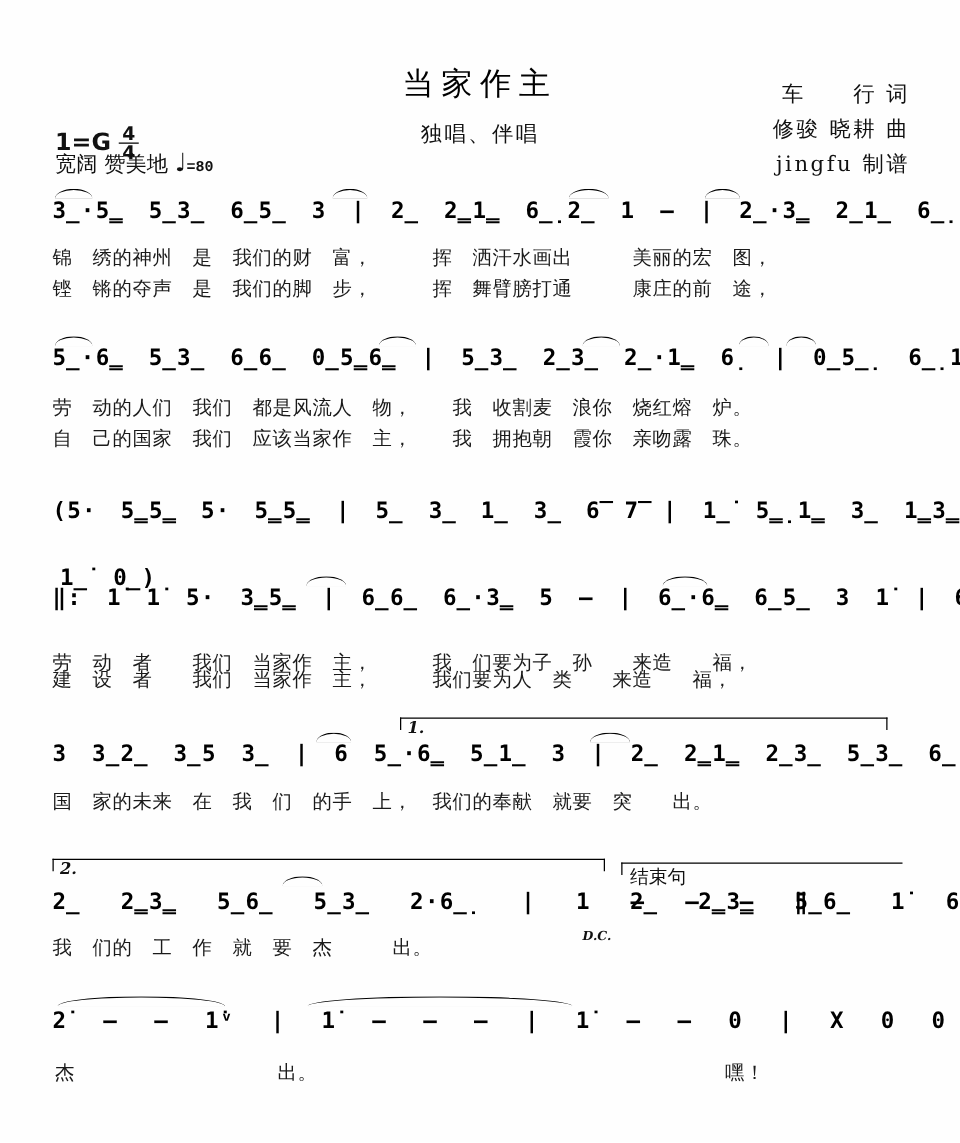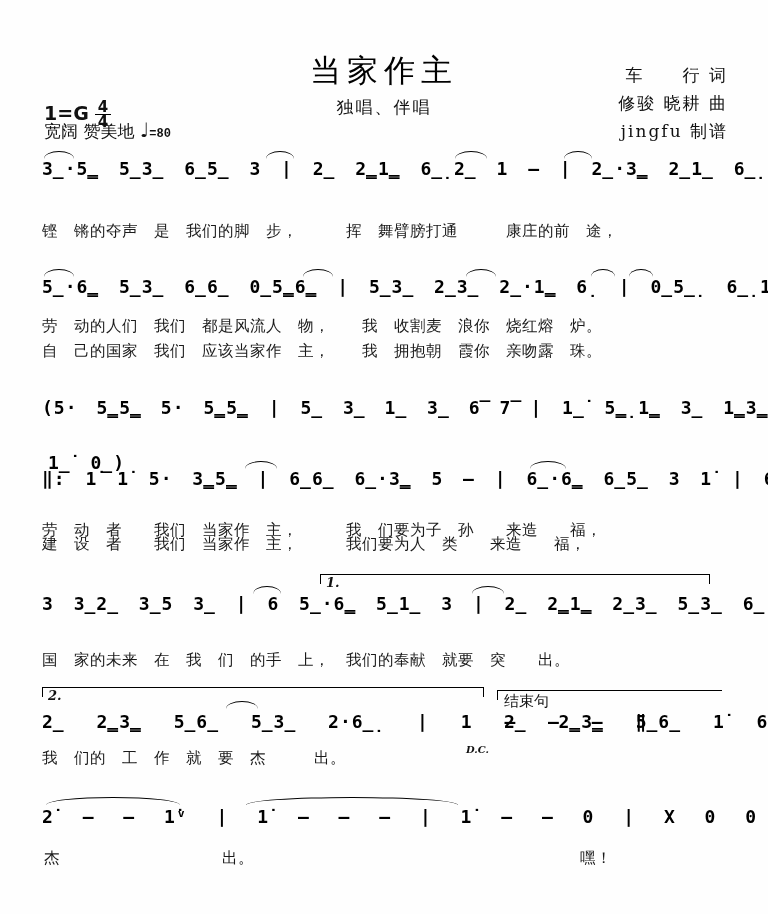--- a/index.html
+++ b/index.html
@@ -1,20 +1,20 @@
 <!DOCTYPE html>
 <html><head>
 <meta charset="utf-8">
 <style>
   html,body{margin:0;padding:0;background:#fff;}
   #sheet{position:relative;width:768px;height:914px;background:#fefefe;color:#111;
          font-family:"DejaVu Serif",serif;overflow:hidden;}
   .abs{position:absolute;}
   
-  .title{left:0;right:0;top:50px;text-align:center;font-size:31px;letter-spacing:6px;color:#000;}
+  .title{left:0;right:0;top:50px;text-align:center;font-size:25px;letter-spacing:6px;color:#000;}
   .subtitle{left:0;right:0;top:96px;text-align:center;font-size:17px;letter-spacing:2px;}
   .credit{right:40px;font-size:17px;letter-spacing:2px;text-align:right;}
   .keyrow{left:44px;top:88px;font-size:19px;font-weight:bold;font-family:"DejaVu Sans",sans-serif;margin-top:12px;}
   .tsig{display:inline-block;vertical-align:middle;text-align:center;font-size:15px;line-height:14px;
         font-weight:bold;margin-left:6px;}
   .tsig .num{display:block;}
   .tsig .top{border-bottom:1.5px solid #000;padding:0 3px;}
   .tempo{left:44px;top:118px;font-size:17px;}
   .tempo b{font-family:Liberation Mono, monospace;font-size:12px;}
   .noteglyph{font-family:"DejaVu Sans",sans-serif;font-size:20px;}
@@ -47,20 +47,21 @@
   <div class="abs tempo">
     <span>宽阔 赞美地</span>
     <span class="noteglyph">♩</span><b>=80</b>
   </div>
 
   <div class="abs slur" style="top:151px;left:44px;width:30px;"></div>
   <div class="abs slur" style="top:151px;left:266px;width:28px;"></div>
   <div class="abs slur" style="top:151px;left:455px;width:32px;"></div>
   <div class="abs slur" style="top:151px;left:564px;width:28px;"></div>
   <div class="abs notes" style="top:158px;">3̲·5̳ 5̲3̲ 6̲5̲ 3 | 2̲ 2̳1̳ 6̲̣2̲ 1 – | 2̲·3̳ 2̲1̲ 6̲̣6̲̣ 1 | 3 5̳5̳ 5̲3̲ 2 – |</div>
+  <div class="abs lyr" style="top:196px;">锦　绣的神州　是　我们的财　富，　　　挥　洒汗水画出　　　美丽的宏　图，</div>
   <div class="abs lyr" style="top:221px;">铿　锵的夺声　是　我们的脚　步，　　　挥　舞臂膀打通　　　康庄的前　途，</div>
 
   <div class="abs slur" style="top:269px;left:44px;width:30px;"></div>
   <div class="abs slur" style="top:269px;left:303px;width:30px;"></div>
   <div class="abs slur" style="top:269px;left:466px;width:30px;"></div>
   <div class="abs slur" style="top:269px;left:591px;width:24px;"></div>
   <div class="abs slur" style="top:269px;left:629px;width:24px;"></div>
   <div class="abs notes" style="top:276px;">5̲·6̳ 5̲3̲ 6̲6̲ 0̲5̳6̳ | 5̲3̲ 2̲3̲ 2̲·1̳ 6̣ | 0̲5̲̣ 6̲̣1̲ 3̲·5̳ 5̲3̲ | 2̲ 2̳1̳ 6̲̣2̲ 1 – |</div>
   <div class="abs lyr" style="top:316px;">劳　动的人们　我们　都是风流人　物，　　我　收割麦　浪你　烧红熔　炉。</div>
   <div class="abs lyr" style="top:341px;">自　己的国家　我们　应该当家作　主，　　我　拥抱朝　霞你　亲吻露　珠。</div>
@@ -72,21 +73,21 @@
   <div class="abs slur" style="top:461px;left:530px;width:36px;"></div>
   <div class="abs notes" style="top:468px;">‖: 1̇ 1̇ 5· 3̳5̳ | 6̲6̲ 6̲·3̳ 5 – | 6̲·6̳ 6̲5̲ 3 1̇ | 6̲5 3̲2 – |</div>
   <div class="abs lyr" style="top:520px;">劳　动　者　　我们　当家作　主，　　　我　们要为子　孙　　来造　　福，</div>
   <div class="abs lyr" style="top:534px;">建　设　者　　我们　当家作　主，　　　我们要为人　类　　来造　　福，</div>
 
   <div class="abs volta" style="top:574px;left:320px;width:388px;"></div>
   <div class="abs vlab" style="top:575px;left:326px;">1.</div>
   <div class="abs slur" style="top:586px;left:253px;width:28px;"></div>
   <div class="abs slur" style="top:586px;left:472px;width:32px;"></div>
   <div class="abs notes" style="top:593px;">3 3̲2̲ 3̲5 3̲ | 6 5̲·6̳ 5̲1̲ 3 | 2̲ 2̳1̳ 2̲3̲ 5̲3̲ 6̲·5̳ | 5 – – – :‖</div>
-  <div class="abs lyr" style="top:631px;margin-top:19px;">国　家的未来　在　我　们　的手　上，　我们的奉献　就要　突　　出。</div>
+  <div class="abs lyr" style="top:631px;">国　家的未来　在　我　们　的手　上，　我们的奉献　就要　突　　出。</div>
 
   <div class="abs volta" style="top:687px;left:42px;width:440px;"></div>
   <div class="abs vlab" style="top:688px;left:48px;">2.</div>
   <div class="abs volta" style="top:690px;left:497px;width:224px;border-right:none;"></div>
   <div class="abs endlab" style="top:692px;left:504px;">结束句</div>
   <div class="abs slur" style="top:701px;left:226px;width:32px;"></div>
   <div class="abs notes ws20" style="top:711px;">2̲ 2̳3̳ 5̲6̲ 5̲3̲ 2·6̲̣ | 1 – – – ‖</div>
   <div class="abs notes ws20" style="top:711px;left:504px;">2̲ 2̳3̳ 5̲6̲ 1̇ 6 |</div>
   <div class="abs lyr" style="top:748px;">我　们的　工　作　就　要　杰　　　出。</div>
   <div class="abs dc" style="top:744px;left:466px;">D.C.</div>

